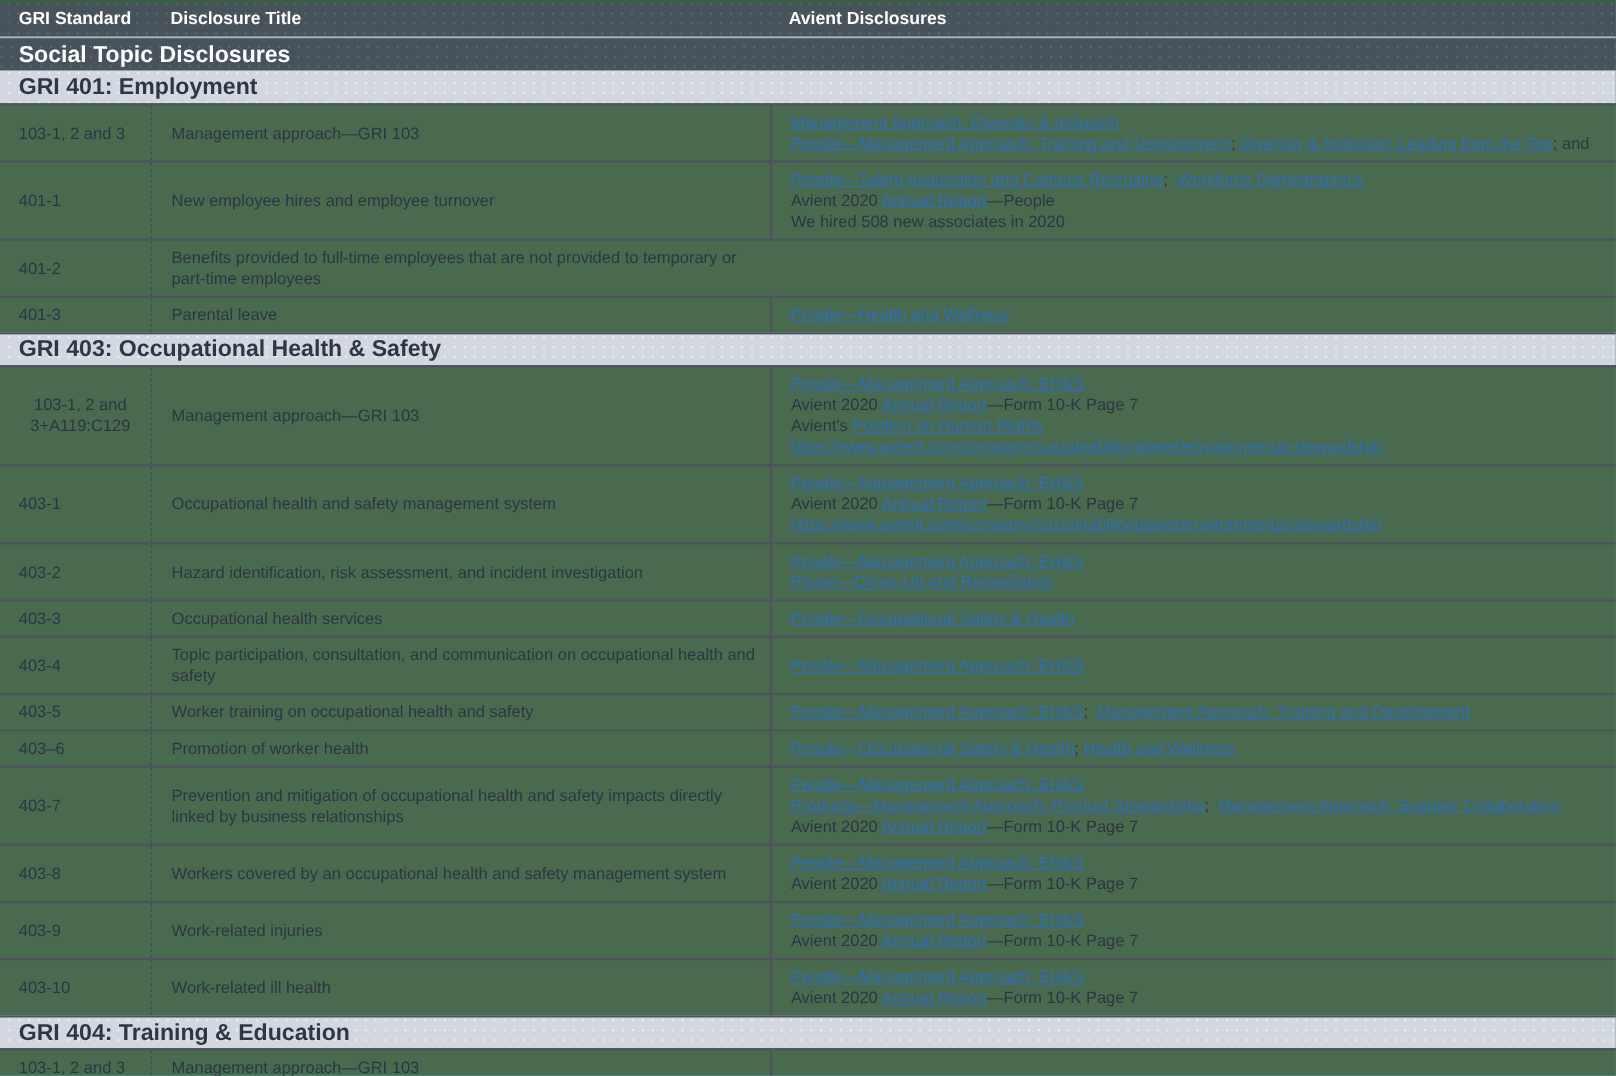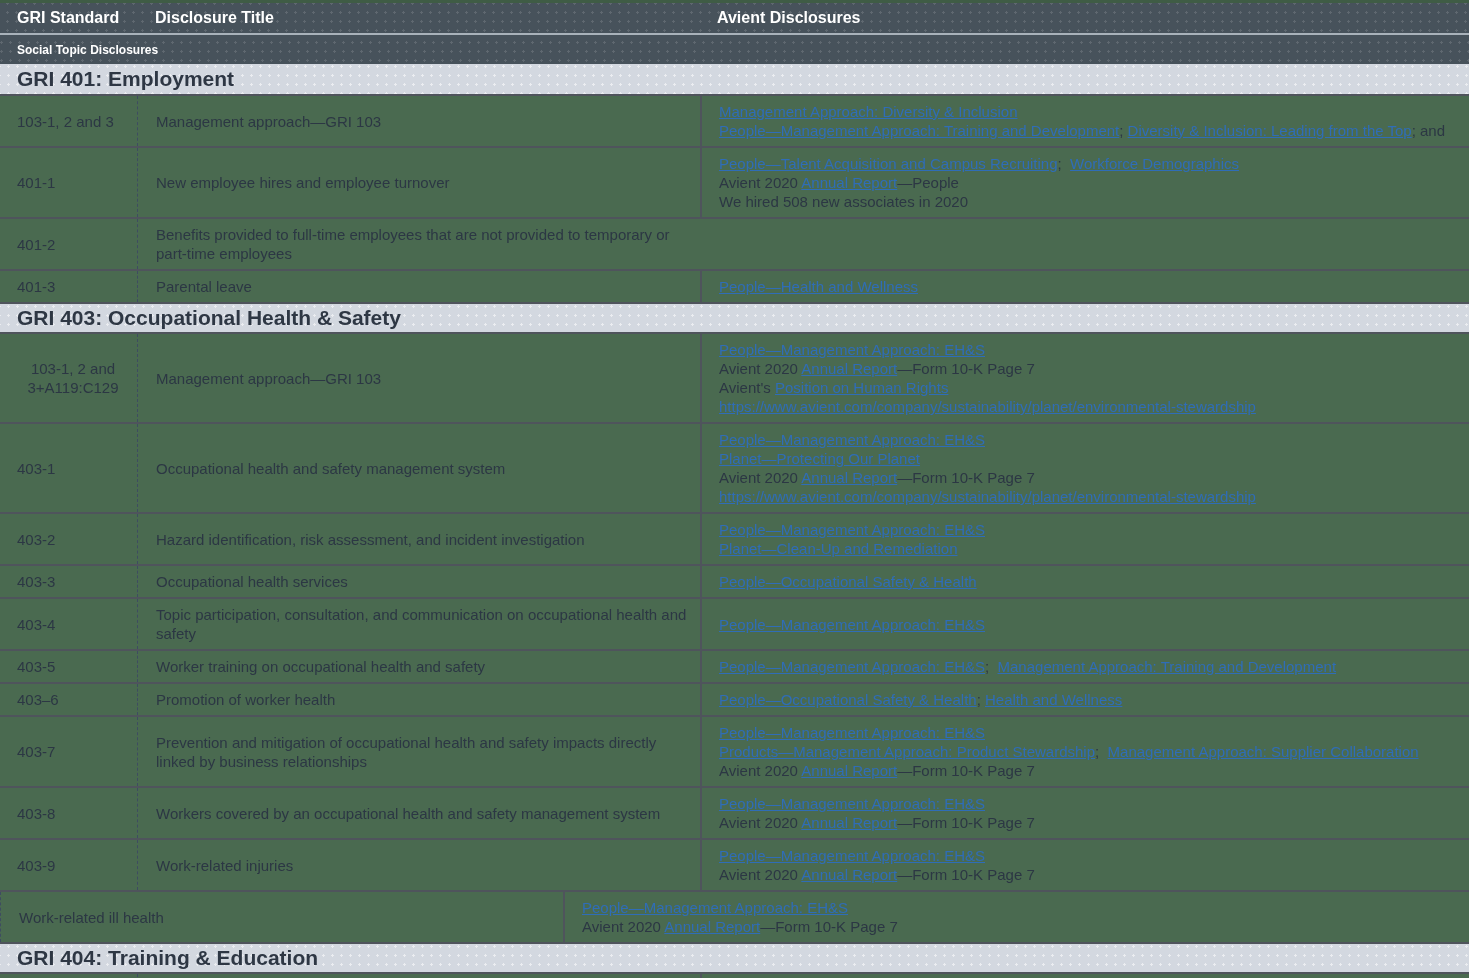--- a/index.html
+++ b/index.html
@@ -19,21 +19,21 @@
     color:#fff;font-weight:bold;font-size:16px;
   }
   .hdr .h1{width:137px;padding-left:17px;box-sizing:border-box;}
   .hdr .h2{width:563px;padding-left:18px;box-sizing:border-box;}
   .hdr .h3{flex:1;padding-left:17px;box-sizing:border-box;}
   .section{
     display:flex;align-items:center;height:29px;
     background:#47525b;
     background-image:radial-gradient(rgba(255,255,255,0.13) 1px,transparent 1.4px);
     background-size:9px 9px;background-position:6px 3px;
-    color:#fff;font-weight:bold;font-size:12px;
+    color:#fff;font-weight:bold;font-size:21px;
     padding-left:17px;box-sizing:border-box;
   }
   
   .group-h{
     display:flex;align-items:center;min-height:30px;
     background:#d3d8e0;
     background-image:radial-gradient(rgba(255,255,255,0.55) 1px,transparent 1.4px);
     background-size:9px 9px;background-position:4px 7px;
     color:#2e3744;font-weight:bold;font-size:21px;
     padding-left:17px;box-sizing:border-box;
@@ -116,21 +116,20 @@
           <div class="line"><span class="pln">Avient 2020 </span><span class="lnk">Annual Report</span><span class="pln">—Form 10-K Page 7</span></div>
           <div class="line"><span class="pln">Avient's </span><span class="lnk">Position on Human Rights</span></div>
           <div class="line"><span class="lnk">https://www.avient.com/company/sustainability/planet/environmental-stewardship</span></div>
         </div>
       </div>
       <div class="trow">
         <div class="c1">403-1</div>
         <div class="c2">Occupational health and safety management system</div>
         <div class="c3">
           <div class="line"><span class="lnk">People—Management Approach: EH&amp;S</span></div>
-          <div class="line"><span class="lnk">Planet—Protecting Our Planet</span></div>
           <div class="line"><span class="pln">Avient 2020 </span><span class="lnk">Annual Report</span><span class="pln">—Form 10-K Page 7</span></div>
           <div class="line"><span class="lnk">https://www.avient.com/company/sustainability/planet/environmental-stewardship</span></div>
         </div>
       </div>
       <div class="trow">
         <div class="c1">403-2</div>
         <div class="c2">Hazard identification, risk assessment, and incident investigation</div>
         <div class="c3">
           <div class="line"><span class="lnk">People—Management Approach: EH&amp;S</span></div>
           <div class="line"><span class="lnk">Planet—Clean-Up and Remediation</span></div>
@@ -183,20 +182,21 @@
       </div>
       <div class="trow">
         <div class="c1">403-9</div>
         <div class="c2">Work-related injuries</div>
         <div class="c3">
           <div class="line"><span class="lnk">People—Management Approach: EH&amp;S</span></div>
           <div class="line"><span class="pln">Avient 2020 </span><span class="lnk">Annual Report</span><span class="pln">—Form 10-K Page 7</span></div>
         </div>
       </div>
       <div class="trow">
+        <div class="c1">403-10</div>
         <div class="c2">Work-related ill health</div>
         <div class="c3">
           <div class="line"><span class="lnk">People—Management Approach: EH&amp;S</span></div>
           <div class="line"><span class="pln">Avient 2020 </span><span class="lnk">Annual Report</span><span class="pln">—Form 10-K Page 7</span></div>
         </div>
       </div>
       <div class="group-h bordered">GRI 404: Training &amp; Education</div>
       <div class="trow">
         <div class="c1">103-1, 2 and 3</div>
         <div class="c2">Management approach—GRI 103</div>

